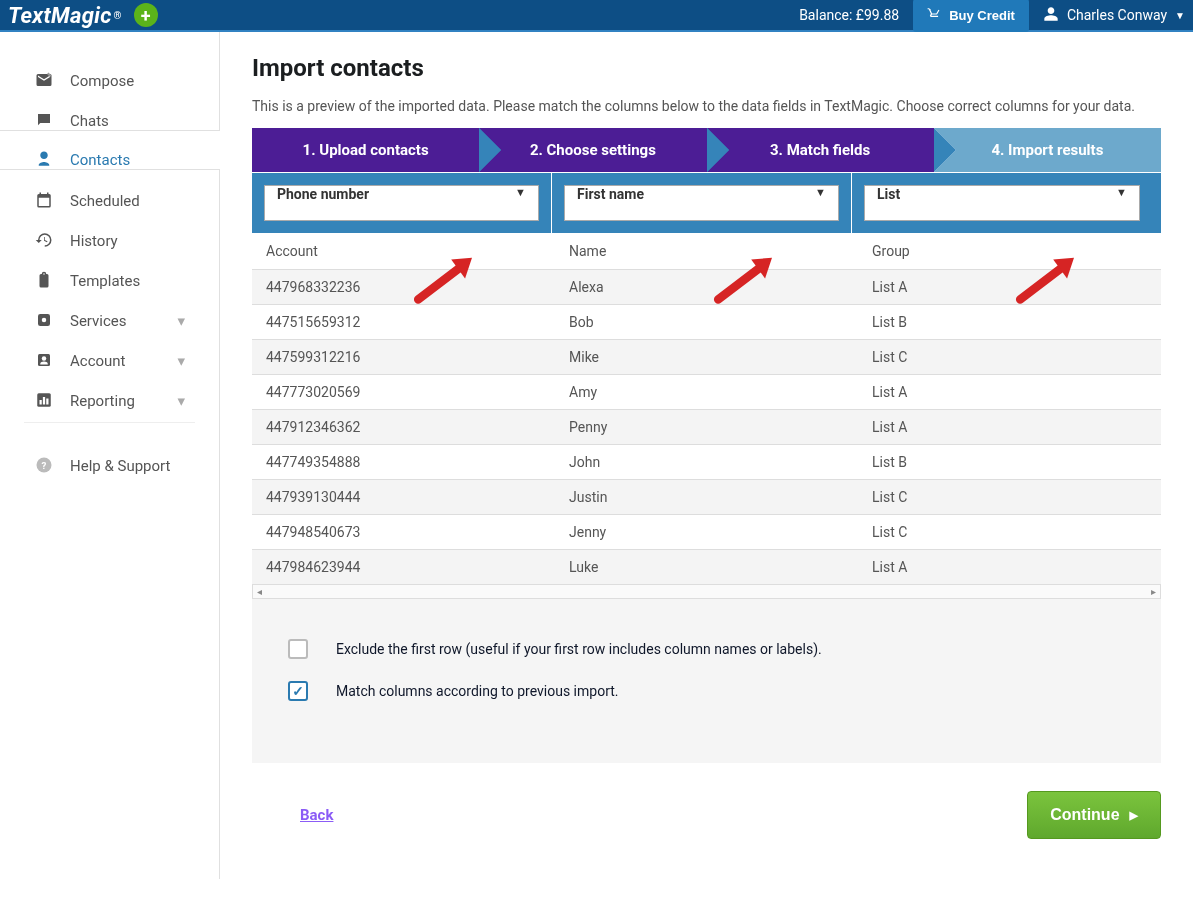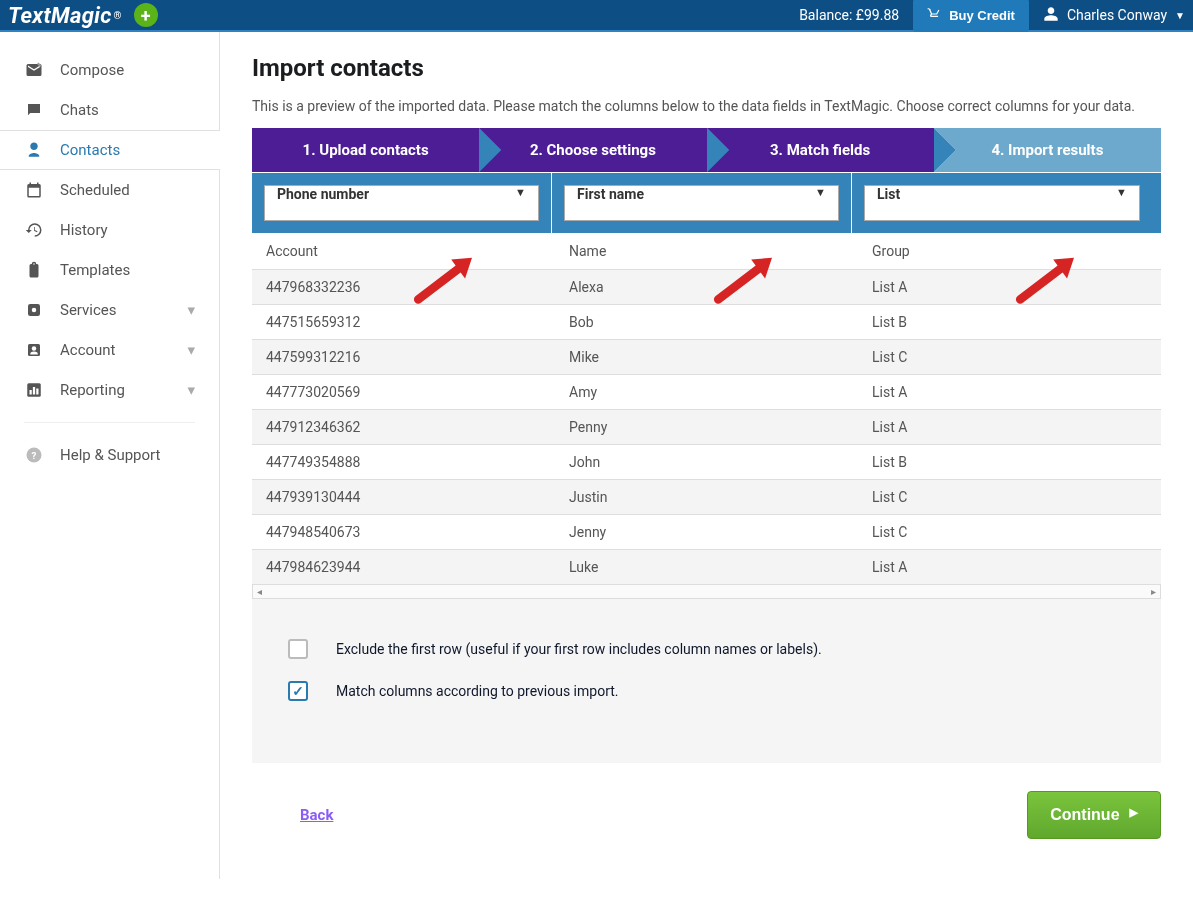--- a/index.html
+++ b/index.html
@@ -7,21 +7,21 @@
   .header{height:32px;background:#0d4e85;border-bottom:2px solid #3182c2;display:flex;align-items:center;padding:0 8px}
   .logo{color:#fff;font-size:22px;font-weight:700;display:flex;align-items:center;font-style:italic;letter-spacing:.3px}
   .logo small{font-size:10px;font-style:normal;vertical-align:super;margin-left:2px}
   .plus-circle{width:24px;height:24px;border-radius:50%;background:#5bb31a;color:#fff;display:flex;align-items:center;justify-content:center;margin-left:12px;font-size:18px;font-weight:700;font-style:normal;cursor:pointer}
   .header-right{margin-left:auto;display:flex;align-items:center;gap:14px}
   .balance{color:#fff;font-size:14px}
   .buy-credit{background:#2079b9;color:#fff;border:none;border-radius:3px;padding:8px 14px;font-size:13px;font-weight:600;display:flex;align-items:center;gap:8px;cursor:pointer}
   .user-menu{color:#fff;display:flex;align-items:center;gap:8px;cursor:pointer;font-size:14px}
   .layout{display:flex}
   .sidebar{width:220px;border-right:1px solid #e0e0e0;padding-top:18px}
-  .nav-item{display:flex;align-items:center;height:40px;padding:0 24px;color:#555;font-size:15px;cursor:pointer;gap:16px}
+  .nav-item{display:flex;align-items:flex-end;height:40px;padding:0 34px;color:#555;font-size:15px;cursor:pointer;gap:16px}
   .nav-item.active{color:#2a7ab0;background:#fff;border:1px solid #e0e0e0;border-right:none;border-left:none;margin-right:-1px;position:relative;z-index:2}
   .nav-item .ico{width:20px;height:20px;display:flex;align-items:center;justify-content:center;color:#555;flex-shrink:0}
   .nav-item.active .ico{color:#2a7ab0}
   .nav-item .chev{margin-left:auto;color:#aaa}
   .nav-divider{margin:12px 24px;border:none;border-top:1px solid #eee}
   .content{flex:1;padding:22px 32px 40px}
   h1{font-size:24px;font-weight:700;color:#1b1e20;margin-bottom:16px}
   .sub{color:#555;font-size:14px;margin-bottom:14px}
   .stepper{display:flex;margin-bottom:0;height:44px}
   .step{flex:1;position:relative;display:flex;align-items:center;justify-content:center;color:#fff;font-weight:700;font-size:15px}
@@ -44,21 +44,21 @@
   tbody tr:nth-child(odd){background:#f4f4f4}
   .col{width:300px}
   .scrollbar{height:14px;background:#fafafa;border:1px solid #ddd;border-top:none;display:flex;align-items:center;justify-content:space-between;padding:0 4px;color:#888;font-size:10px}
   .options-panel{background:#f5f5f5;padding:40px 36px}
   .check-row{display:flex;align-items:center;gap:28px;margin-bottom:22px;color:#0f172a;font-size:14px}
   .checkbox{width:20px;height:20px;border:2px solid #bbb;border-radius:3px;background:#fff;display:flex;align-items:center;justify-content:center;cursor:pointer}
   .checkbox.checked{border-color:#2a7ab0}
   .checkbox.checked::after{content:'\2713';color:#2a7ab0;font-weight:900;font-size:14px}
   .actions{display:flex;align-items:center;padding:28px 0 0}
   .back-link{margin-left:48px;color:#8b5cf6;font-weight:700;font-size:15px;text-decoration:underline;cursor:pointer}
-  .continue-btn{margin-left:auto;background:linear-gradient(#7bc43d,#5fa82d);border:1px solid #55991f;color:#fff;font-weight:700;font-size:16px;padding:14px 22px;border-radius:4px;display:flex;align-items:flex-start;gap:10px;cursor:pointer}
+  .continue-btn{margin-left:auto;background:linear-gradient(#7bc43d,#5fa82d);border:1px solid #55991f;color:#fff;font-weight:700;font-size:16px;padding:14px 22px;border-radius:4px;display:flex;align-items:center;gap:10px;cursor:pointer}
   .arrow{position:absolute;width:72px;height:52px;pointer-events:none;z-index:5}
   .arrow svg{width:100%;height:100%}
   .ico svg{width:18px;height:18px;fill:currentColor}
   .wrap{position:relative}
 </style>
 </head>
 <body>
 
 <div class="header">
   <span class="logo">

